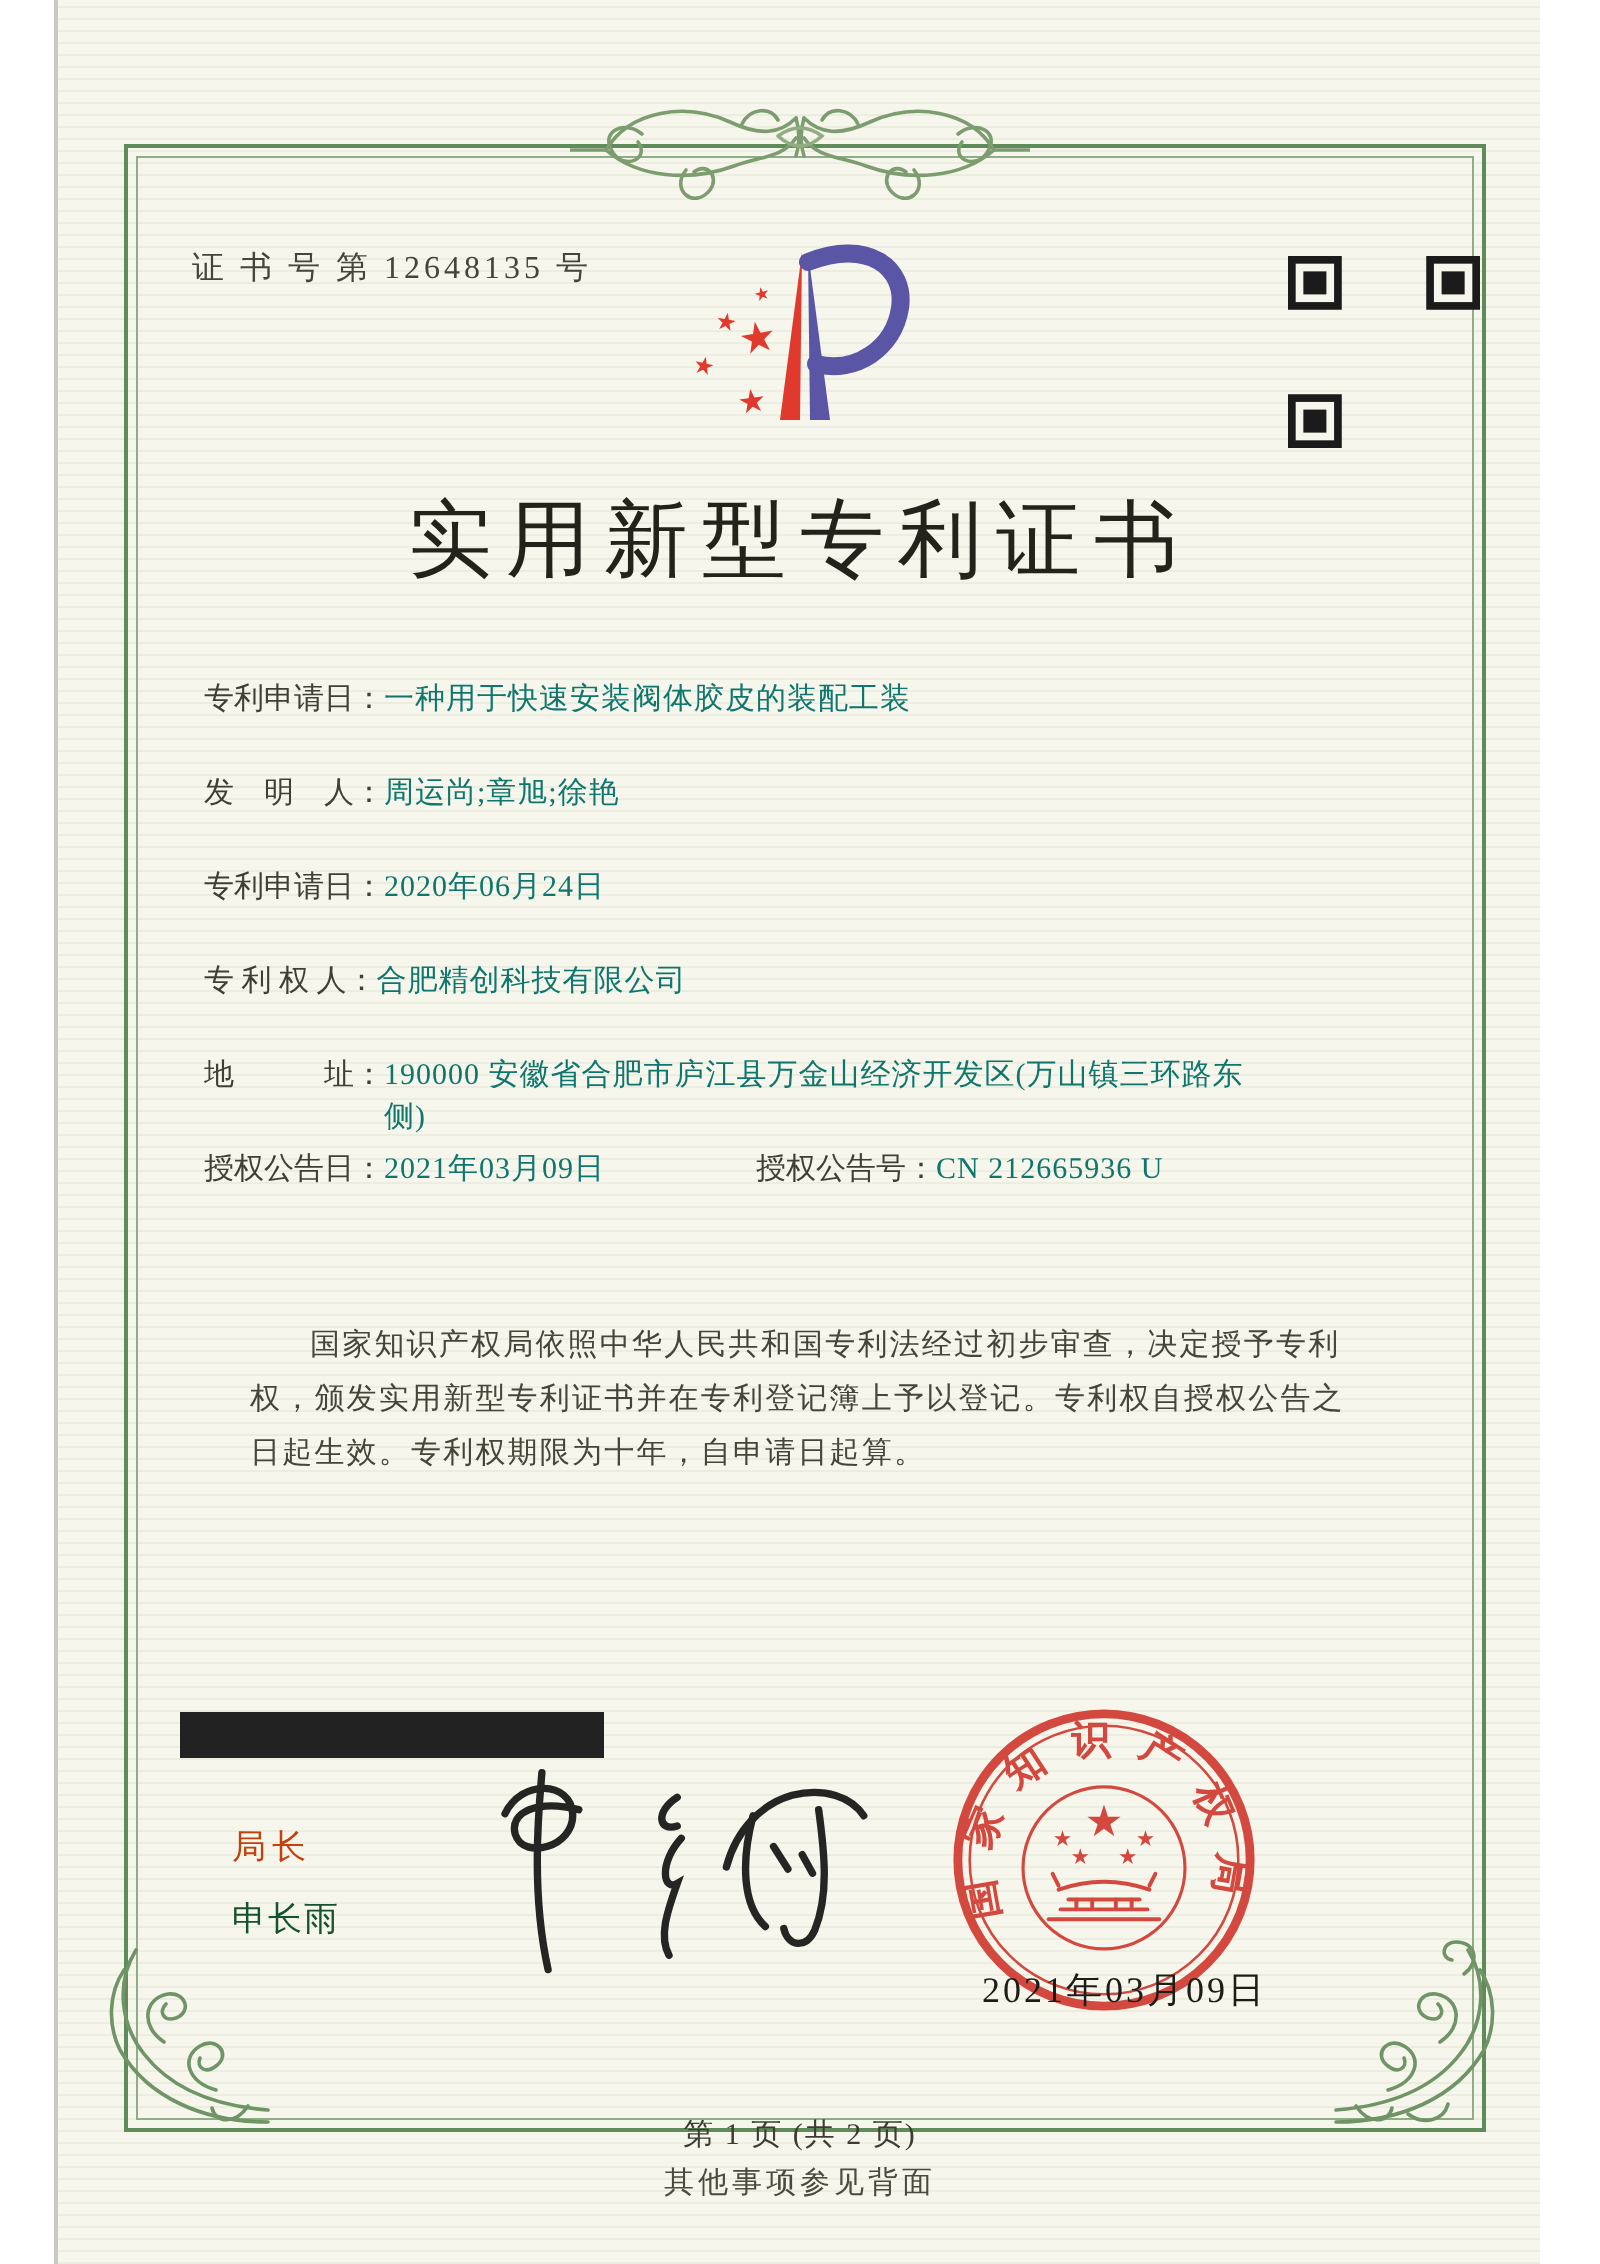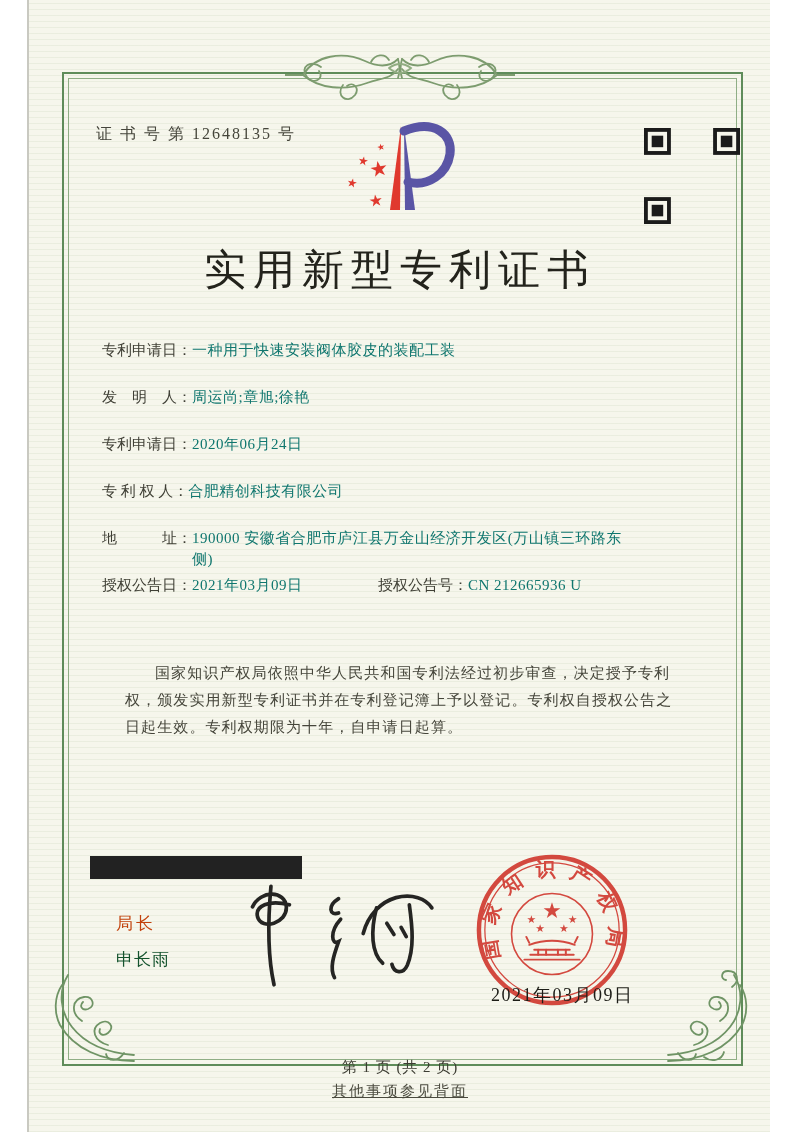--- a/index.html
+++ b/index.html
@@ -29,21 +29,21 @@
   .paras p{margin:0;font-size:15px;line-height:27px;text-indent:2em;letter-spacing:1.1px;color:#45453a;}
   .barcode{left:90px;top:856px;width:212px;height:23px;}
   .director-label{left:116px;top:912px;font-family:"Liberation Sans","DejaVu Sans",sans-serif;
          font-size:17px;letter-spacing:3px;color:#c2410c;}
   .director-name{left:116px;top:948px;font-family:"Liberation Sans","DejaVu Sans",sans-serif;
          font-size:17px;letter-spacing:1px;color:#14532d;}
   .signature{left:232px;top:874px;}
   .seal{left:473px;top:851px;}
   .seal-date{left:491px;top:983px;font-size:18px;letter-spacing:1.5px;color:#1d1d17;z-index:5;}
   .page-info{left:0;right:0;top:1034px;text-align:center;font-size:15px;letter-spacing:1px;color:#3c3c32;margin-top:24px;}
-  .back-note{left:0;right:0;top:1082px;text-align:center;font-size:15px;letter-spacing:2px;color:#4a4a3e;text-decoration:underline;}
+  .back-note{left:0;right:0;top:1082px;text-align:center;font-size:15px;letter-spacing:2px;color:#4a4a3e;}
   .ornament{position:absolute;}
   svg{display:block;}
 </style>
 </head>
 <body>
 
 <div class="page">
   <div class="sheet"></div>
 
   <div class="frame-outer abs">

